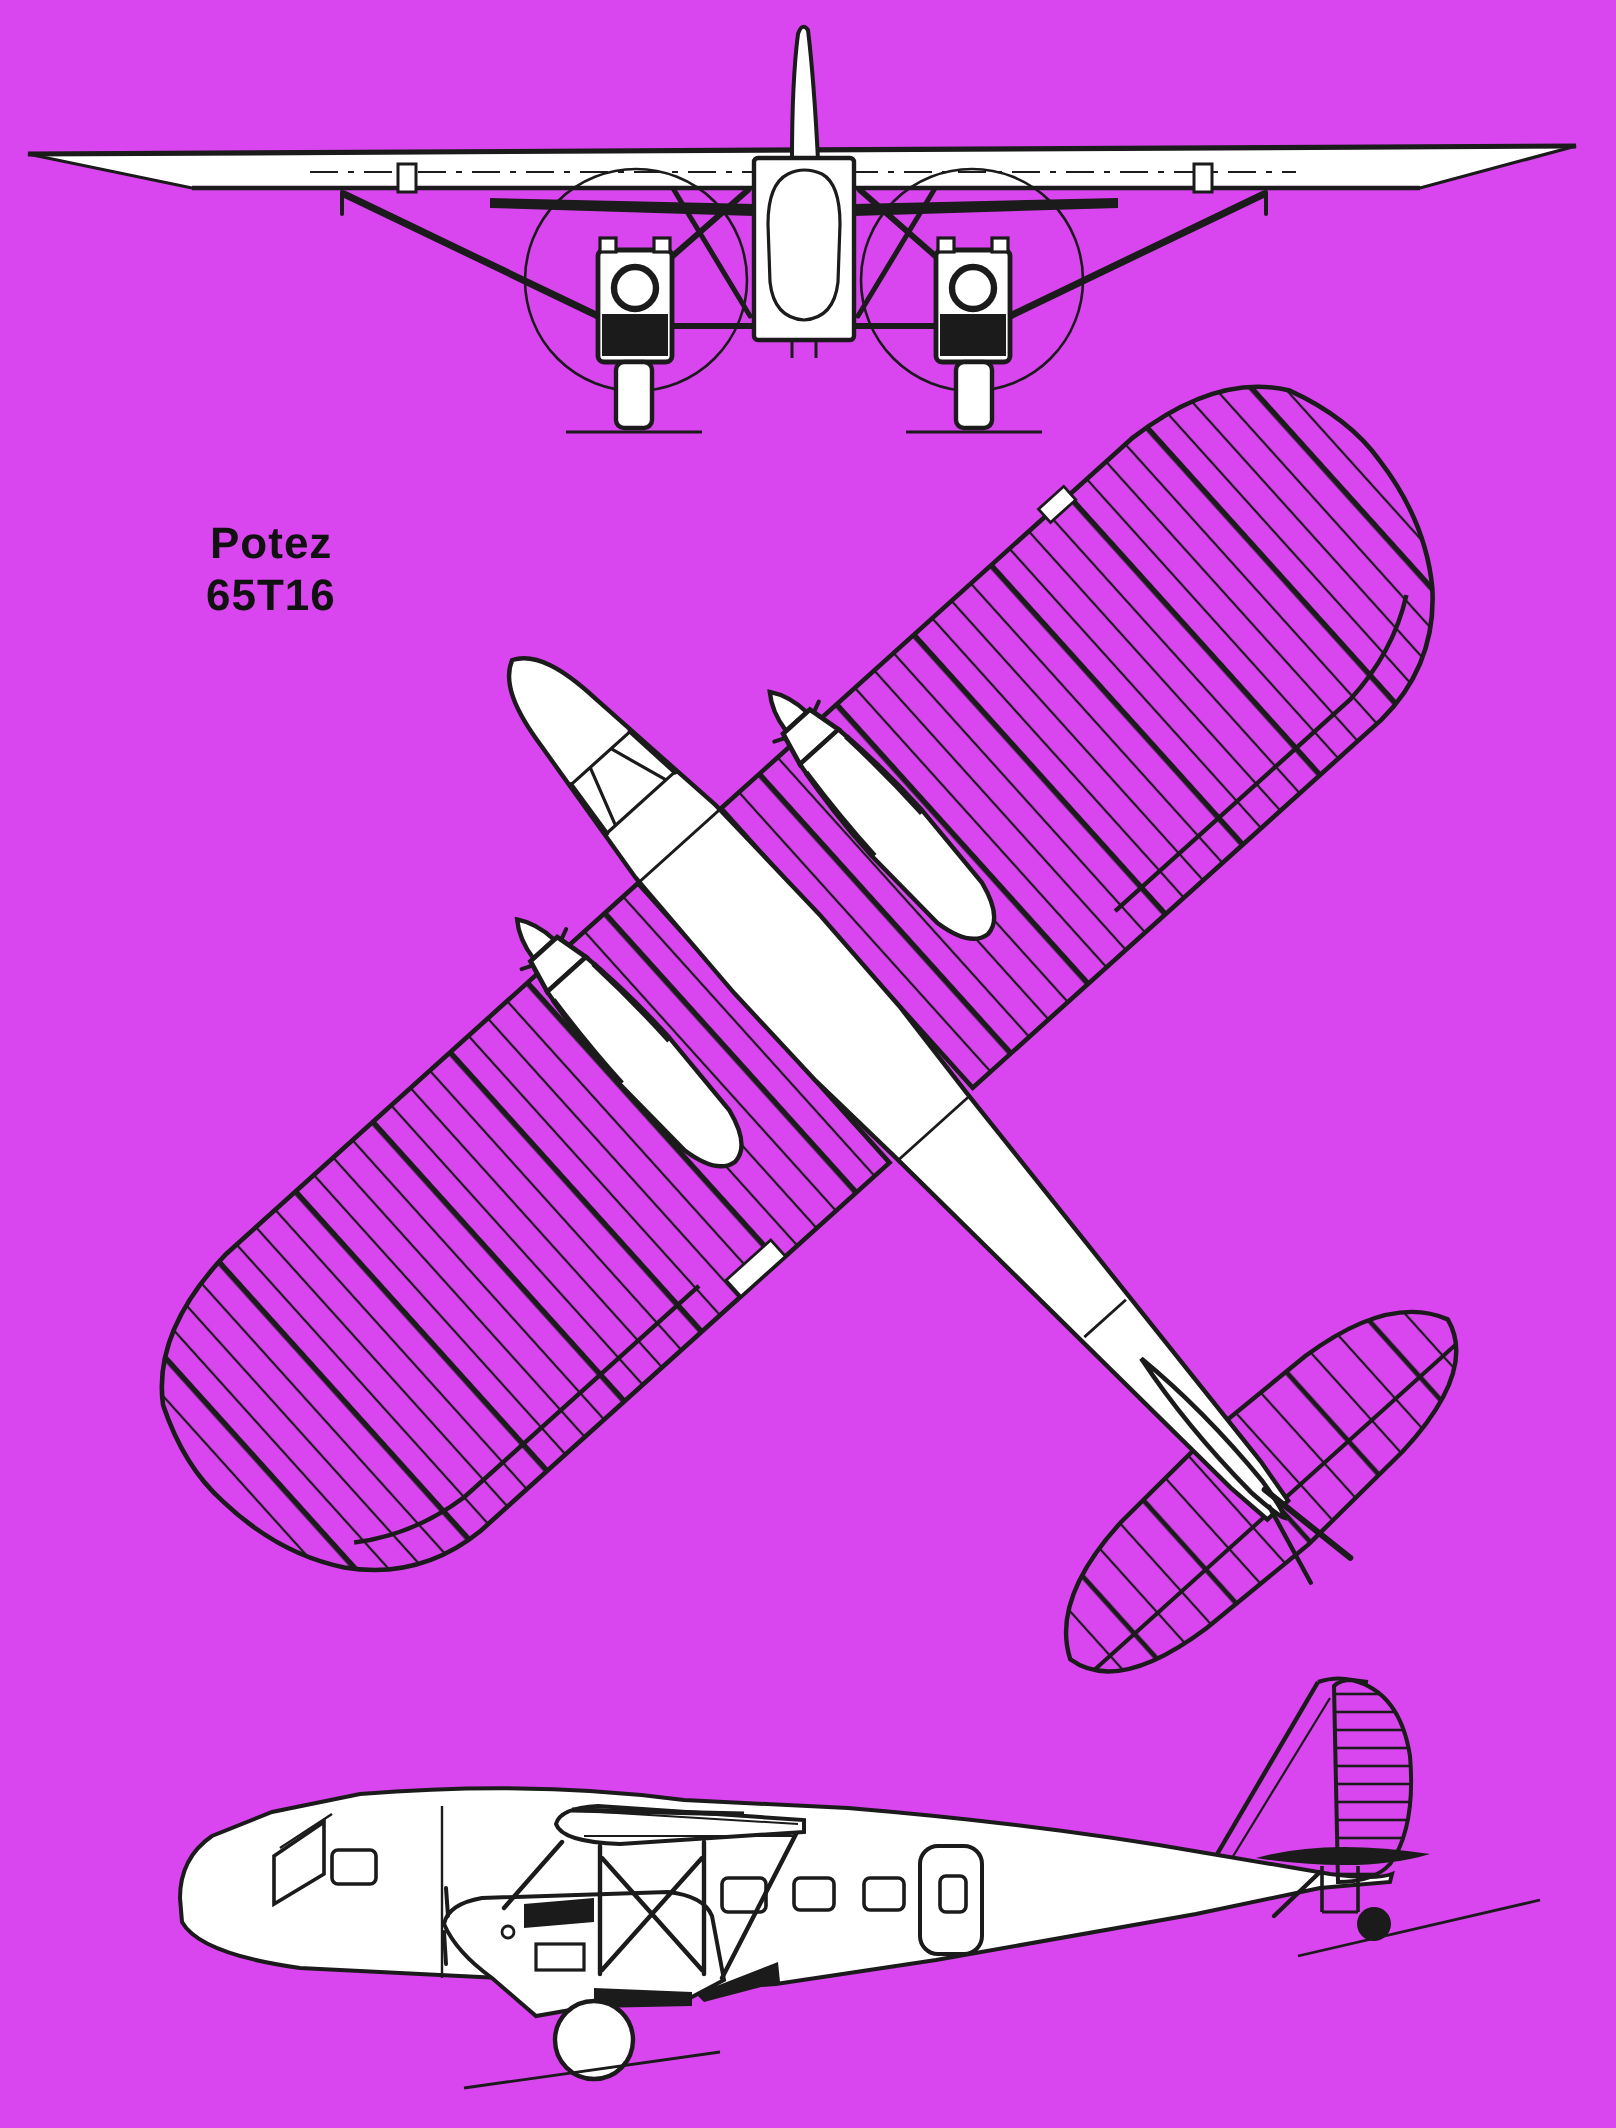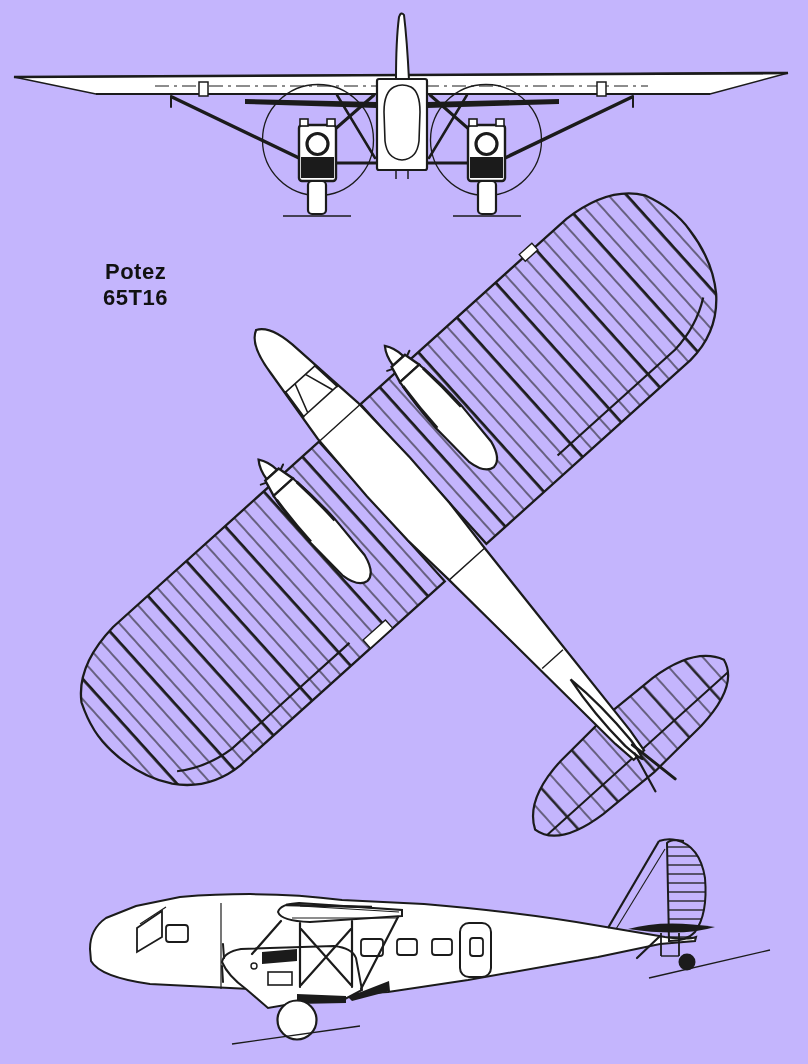--- a/index.html
+++ b/index.html
@@ -1,19 +1,19 @@
 <!DOCTYPE html>
 <html><head>
 <meta charset="utf-8">
 <style>
   html, body { margin: 0; padding: 0; background: #ffffff; }
   .page {
     position: relative;
     width: 808px; height: 1064px;
-    background: #c4b5fd;
+    background: #d946ef;
     font-family: "Liberation Sans", sans-serif;
     overflow: hidden;
   }
   svg { display: block; }
   .ln  { fill: none; stroke: #1b1b1b; }
   .fw  { fill: #ffffff; stroke: #1b1b1b; }
   .blk { fill: #1b1b1b; stroke: none; }
   .rnd { stroke-linecap: round; }
   .label-text {
     font-family: "Liberation Sans", sans-serif;

